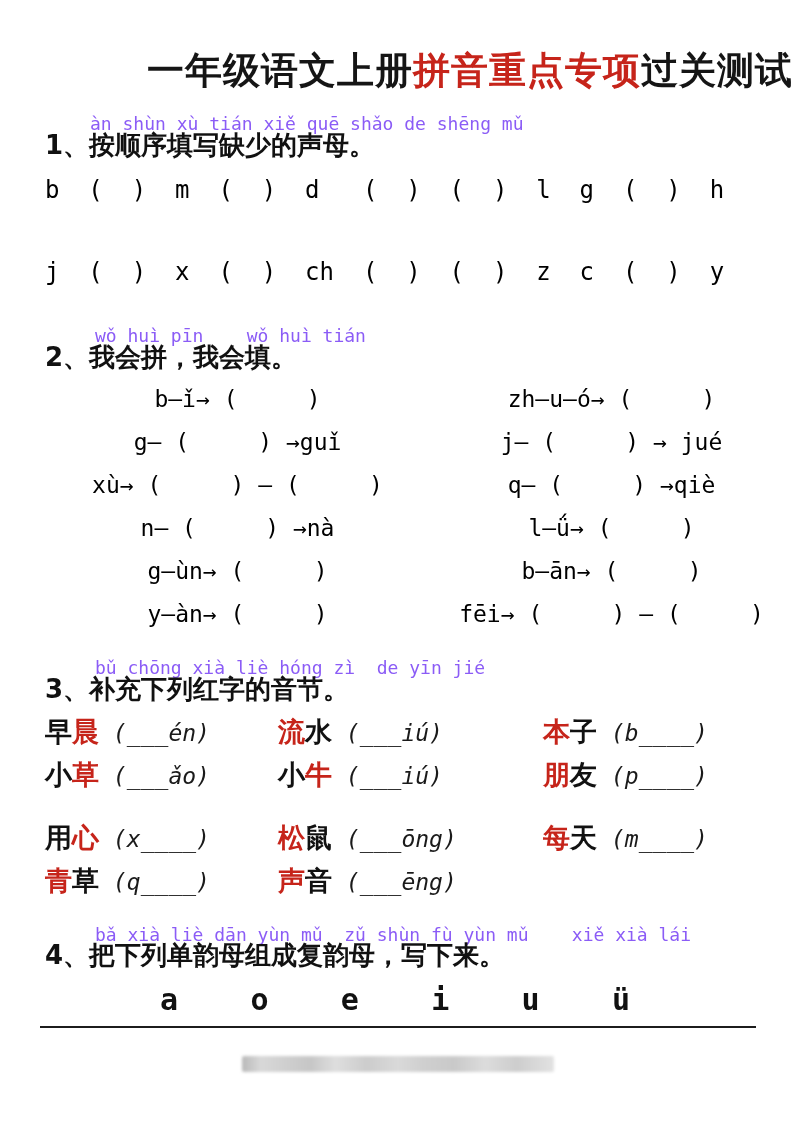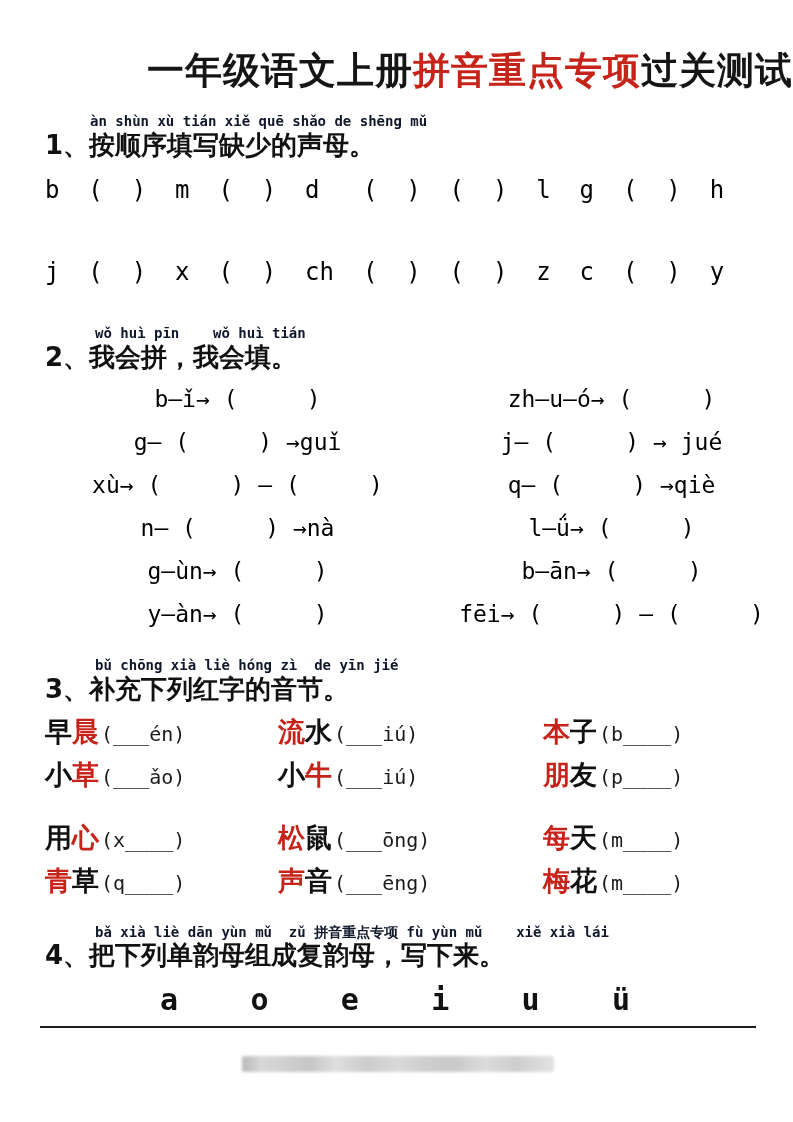--- a/index.html
+++ b/index.html
@@ -18,25 +18,24 @@
     top:46px;left:0;width:793px;
     text-align:right;
     font-size:37px;font-weight:bold;
     letter-spacing:1px;
     white-space:nowrap;
   }
   #title .red{color:#c6241a;}
   
   .pinyin{
     font-family:"DejaVu Sans Mono",monospace;
-    font-size:14px;
-    color:#0f172a;
+    font-size:18px;
+    color:#8b5cf6;
     white-space:pre;
     letter-spacing:0px;
-    font-weight:bold;
   }
   
   .heading{
     font-size:26px;font-weight:bold;color:#111;
     white-space:nowrap;
     text-align:right;
   }
   
   .mono{
     font-family:"DejaVu Sans Mono",monospace;
@@ -46,21 +45,21 @@
   }
   .letters-row{font-size:24px;}
   .blend-row{font-size:23px;line-height:43px;}
   
   .w-row{left:45px;width:730px;height:42px;}
   .w-item{position:absolute;top:0;white-space:nowrap;}
   .w-item .word{font-size:27px;font-weight:bold;color:#111;}
   .w-item .red{color:#c6241a;}
   .w-item .hint{
     font-family:"DejaVu Sans Mono",monospace;
-    font-size:20px;color:#1a1a1a;margin-left:2px;
+    font-size:23px;color:#1a1a1a;margin-left:14px;font-style:italic;
   }
   .colA{left:0;}
   .colB{left:233px;text-align:right;}
   .colC{left:498px;}
   
   #vowels{
     top:982px;left:160px;width:470px;
     display:flex;justify-content:space-between;
     font-family:"DejaVu Sans Mono",monospace;
     font-size:30px;font-weight:bold;color:#111;
@@ -154,26 +153,23 @@
     </span>
   </div>
 
   <div class="abs w-row" style="top:863px;">
     <span class="w-item colA">
       <span class="word"><span class="red">青</span><span>草</span></span><span class="hint">(q____)</span>
     </span>
     <span class="w-item colB">
       <span class="word"><span class="red">声</span><span>音</span></span><span class="hint">(___ēng)</span>
     </span>
-    <span class="w-item colC">
-      <span class="word"><span class="red">梅</span><span>花</span></span><span class="hint">(m____)</span>
-    </span>
   </div>
 
-  <div class="abs pinyin" style="top:924px;left:95px;">bǎ xià liè dān yùn mǔ  zǔ 拼音重点专项 fù yùn mǔ    xiě xià lái</div>
+  <div class="abs pinyin" style="top:924px;left:95px;">bǎ xià liè dān yùn mǔ  zǔ shùn fù yùn mǔ    xiě xià lái</div>
   <div class="abs heading" style="top:938px;left:45px;">4、把下列单韵母组成复韵母，写下来。</div>
 
   <div id="vowels" class="abs">
     <span>a</span>
     <span>o</span>
     <span>e</span>
     <span>i</span>
     <span>u</span>
     <span>ü</span>
   </div>

